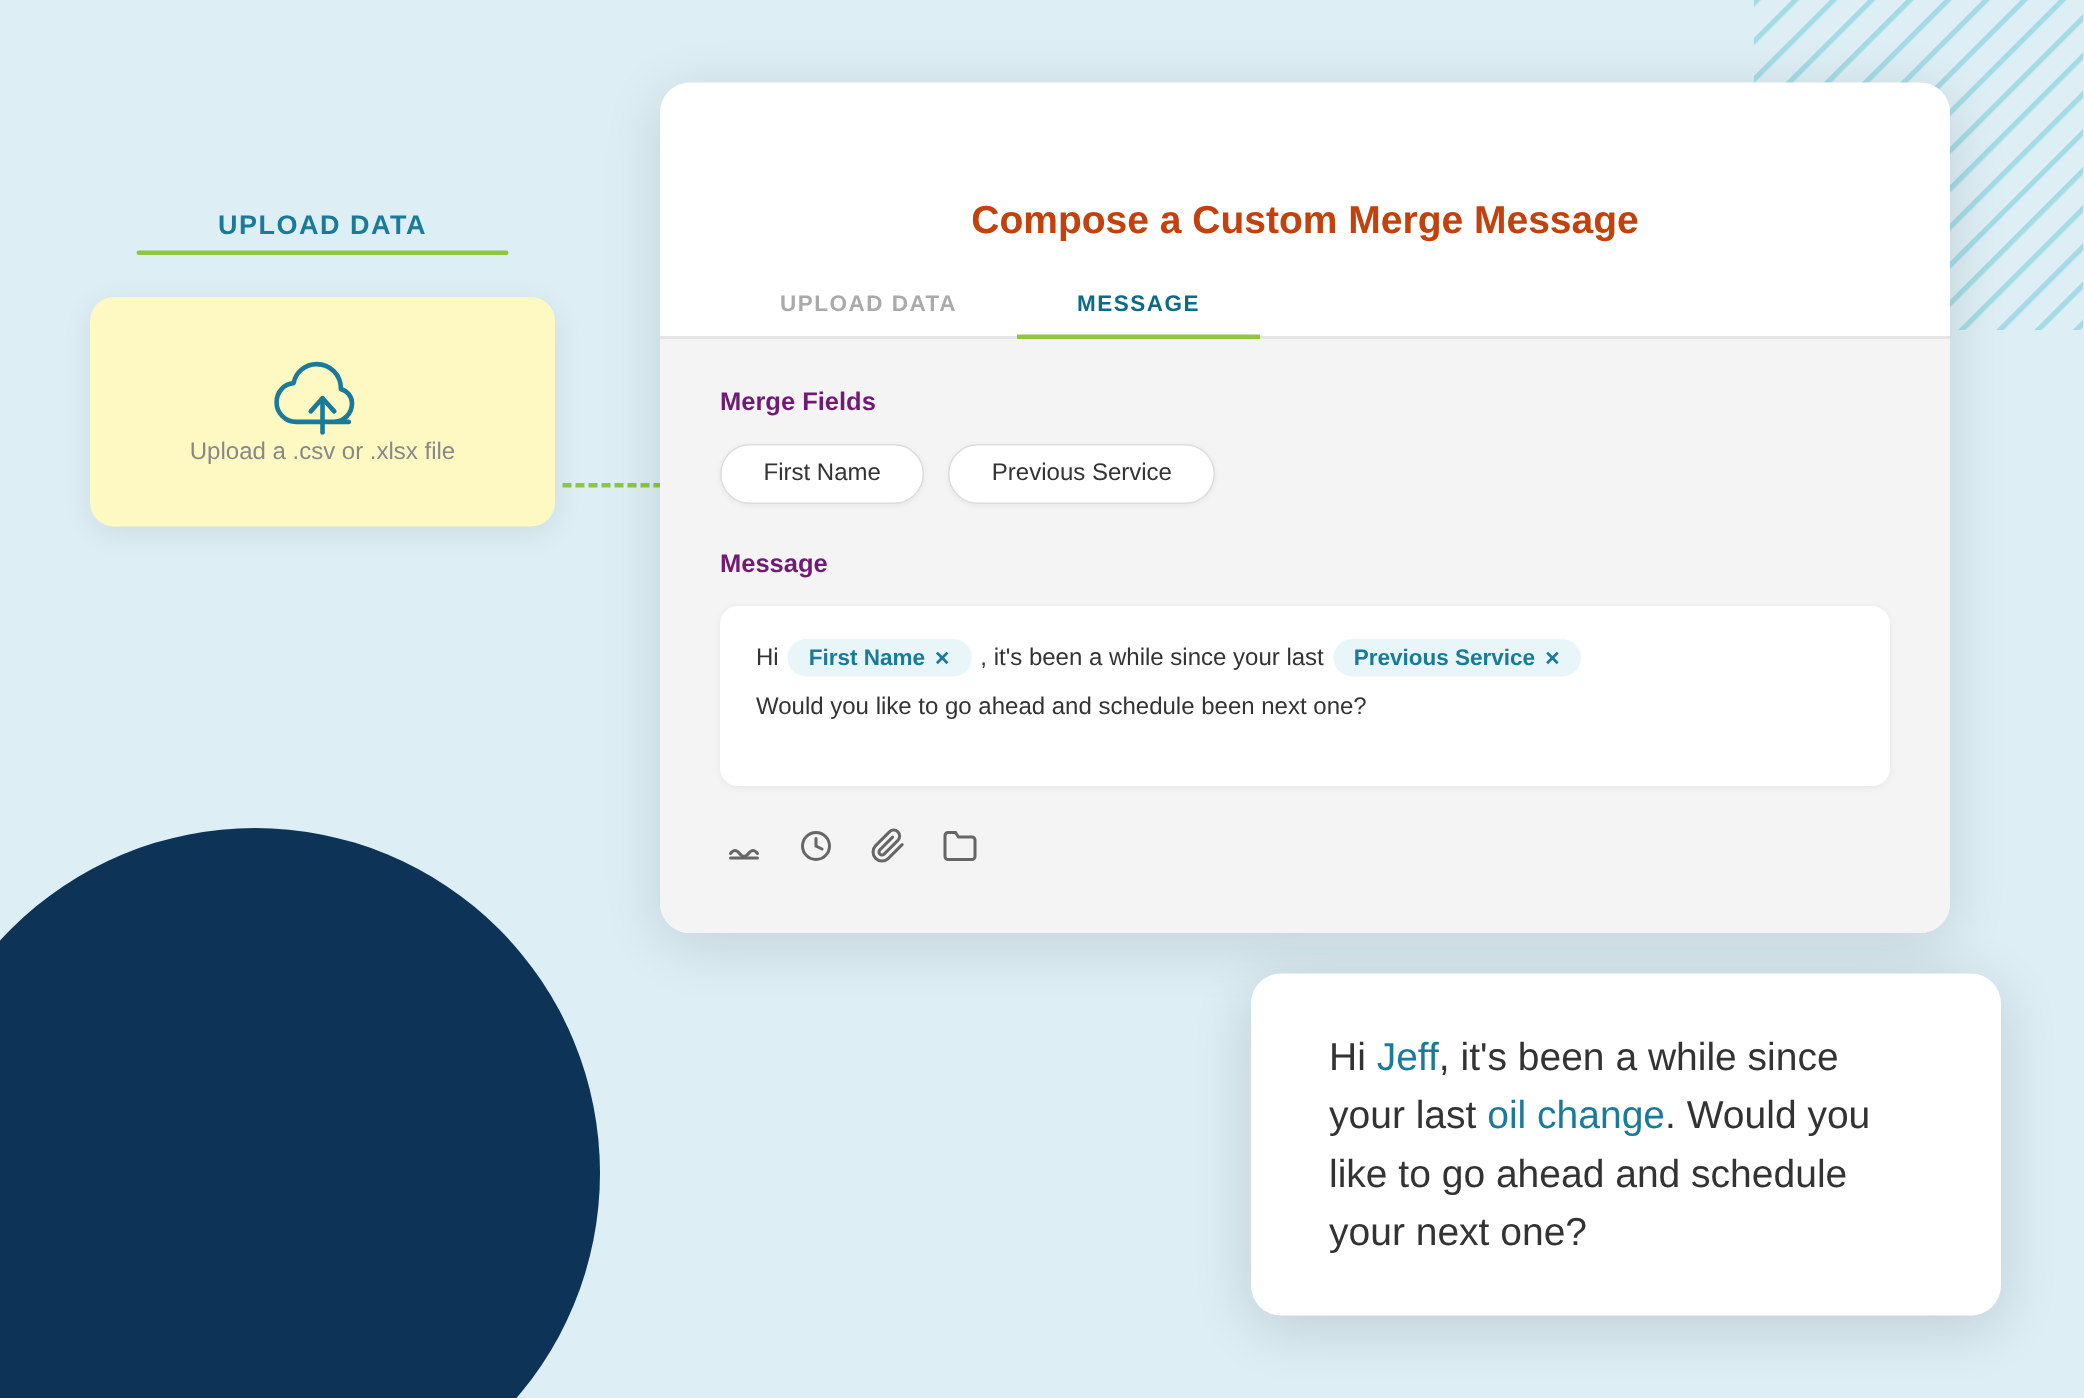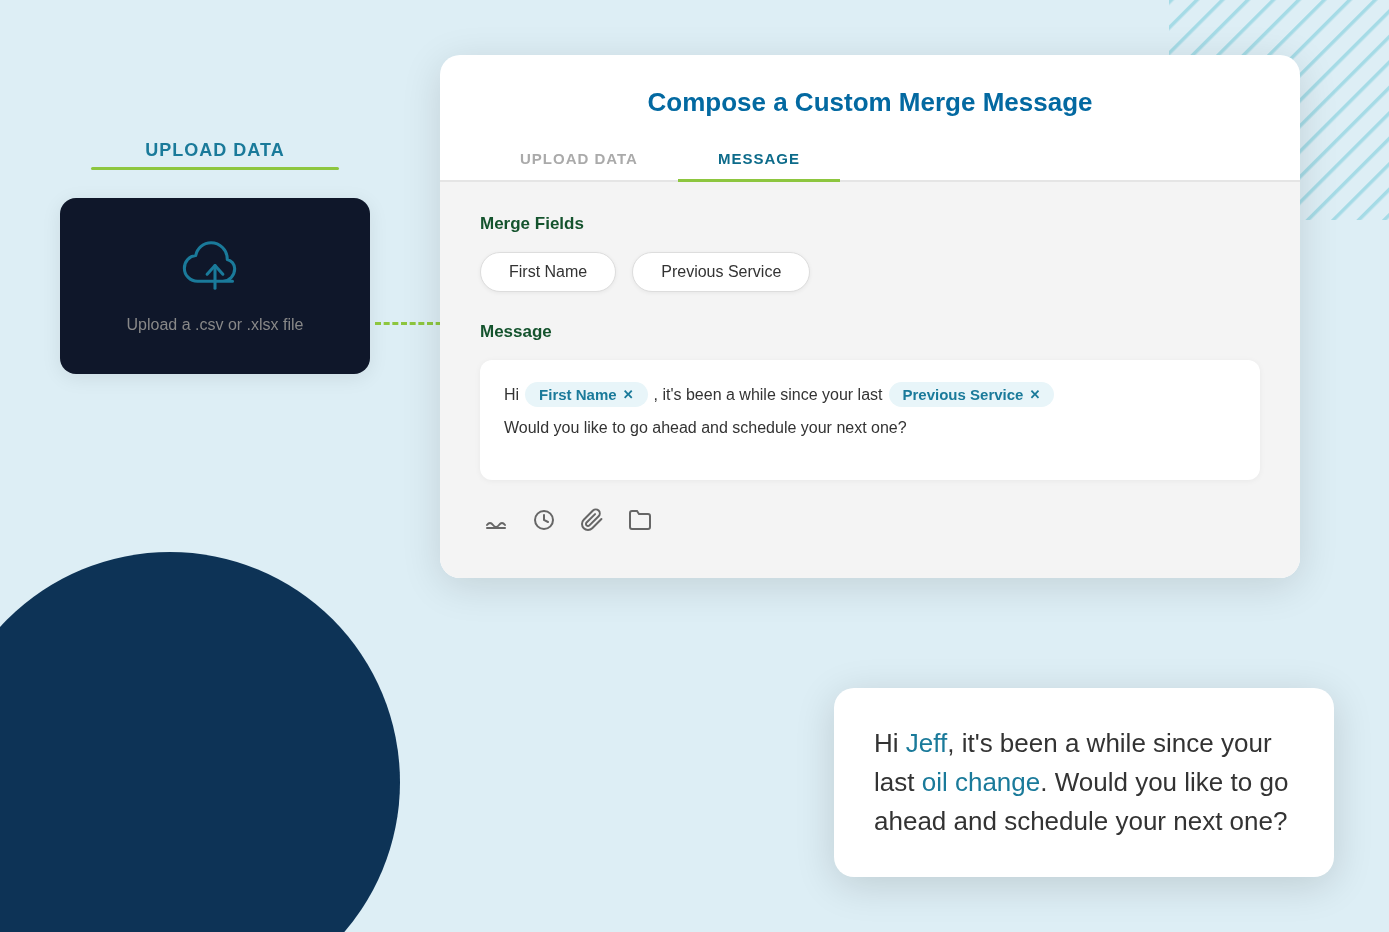--- a/index.html
+++ b/index.html
@@ -54,27 +54,27 @@
 
     .upload-label-underline {
       width: 80%;
       height: 3px;
       background: #8dc63f;
       margin: 0 auto 28px auto;
       border-radius: 2px;
     }
 
     .upload-box {
-      background: #0f172a;
+      background: #fef9c3;
       border-radius: 16px;
       padding: 40px 30px;
       display: flex;
       flex-direction: column;
       align-items: center;
-      gap: 23px;
+      gap: 0;
       box-shadow: 0 4px 20px rgba(0,0,0,0.08);
     }
 
     .upload-text {
       color: #888;
       font-size: 16px;
       text-align: center;
     }
 
     
@@ -94,24 +94,25 @@
       left: 440px;
       width: 860px;
       background: #fff;
       border-radius: 20px;
       box-shadow: 0 8px 40px rgba(0,0,0,0.12);
       overflow: hidden;
     }
 
     .modal-title {
       text-align: center;
-      color: #0369a1;
+      color: #c2410c;
       font-size: 26px;
       font-weight: 800;
       padding: 32px 40px 20px;
+      margin-top: 44px;
     }
 
     
     .tabs {
       display: flex;
       border-bottom: 2px solid #e5e5e5;
       padding: 0 40px;
     }
 
     .tab {
@@ -133,21 +134,21 @@
 
     
     .modal-body {
       background: #f4f4f4;
       padding: 32px 40px;
     }
 
     .section-label {
       font-size: 17px;
       font-weight: 700;
-      color: #14532d;
+      color: #701a75;
       margin-bottom: 18px;
     }
 
     
     .merge-fields {
       display: flex;
       gap: 16px;
       margin-bottom: 30px;
     }
 
@@ -221,21 +222,21 @@
     }
 
     
     .preview-bubble {
       position: absolute;
       bottom: 55px;
       right: 55px;
       width: 500px;
       background: #fff;
       border-radius: 20px;
-      padding: 36px 40px;
+      padding: 36px 52px;
       box-shadow: 0 8px 40px rgba(0,0,0,0.14);
     }
 
     .preview-text {
       font-size: 26px;
       color: #333;
       line-height: 1.5;
       font-weight: 400;
     }
 
@@ -316,21 +317,21 @@
         <span class="merge-tag">
           <span>First Name</span>
           <span class="close-x">✕</span>
         </span>
         <span>, it's been a while since your last</span>
         <span class="merge-tag">
           <span>Previous Service</span>
           <span class="close-x">✕</span>
         </span>
       </div>
-      <div class="message-line-2">Would you like to go ahead and schedule your next one?</div>
+      <div class="message-line-2">Would you like to go ahead and schedule been next one?</div>
     </div>
 
     <div class="message-toolbar">
       <span class="toolbar-icon">
         <svg width="24" height="24" viewBox="0 0 24 24" fill="none" stroke="#666" stroke-width="2" stroke-linecap="round">
           <path d="M3 17 Q6 13 9 17 Q12 21 15 17 Q18 13 21 17"></path>
           <line x1="3" y1="20" x2="21" y2="20"></line>
         </svg>
       </span>
       <span class="toolbar-icon">

